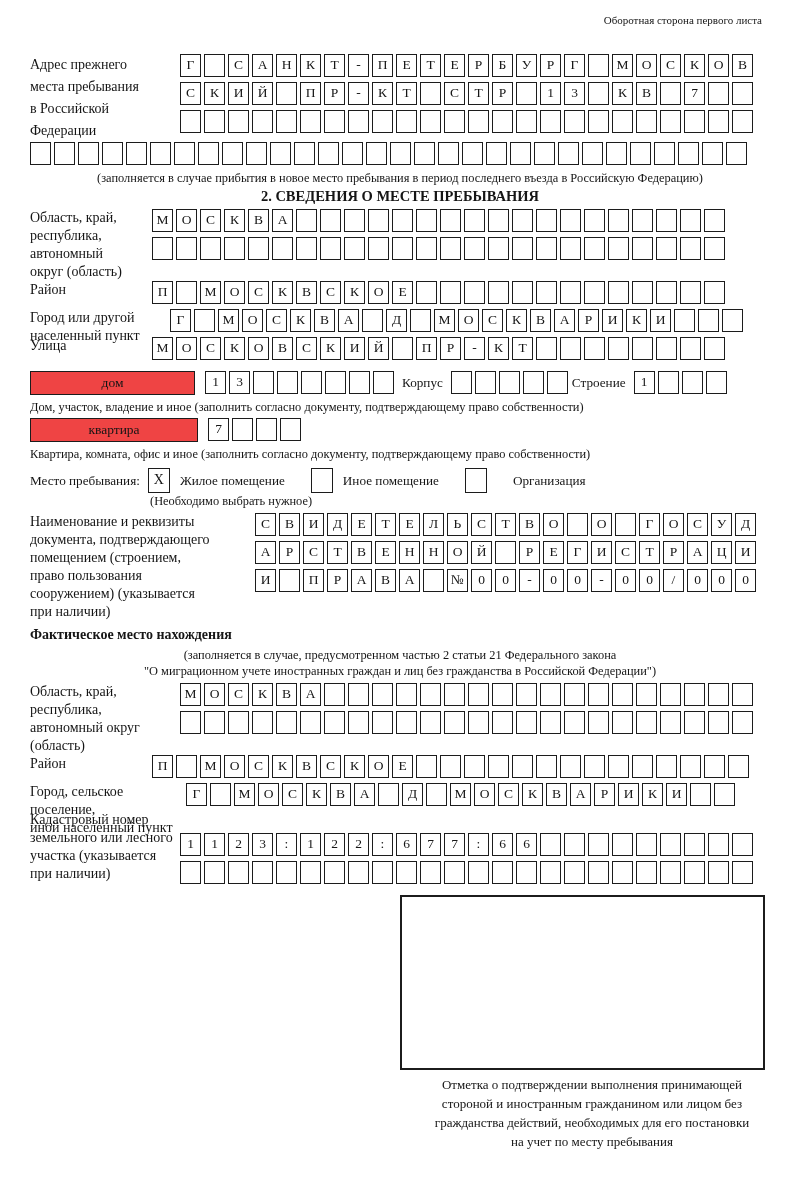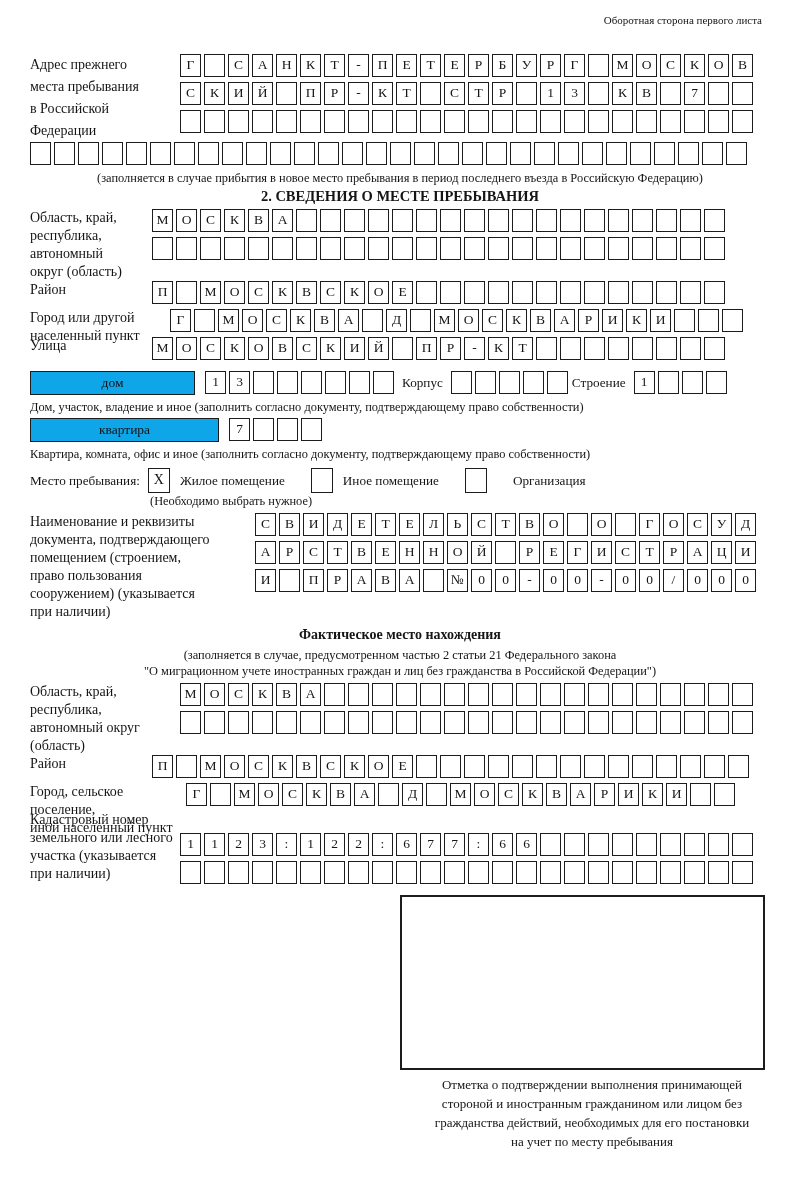--- a/index.html
+++ b/index.html
@@ -16,24 +16,24 @@
   .lbl-doc{width:225px}
   .gridcol{flex:none}
   .cellrow{display:flex;gap:3px;margin-bottom:5px}
   .cell{width:21px;height:23px;border:1.5px solid #1c1c1c;flex:none;text-align:center;font-size:13.5px;line-height:20px;background:#fff}
   .row-fixed{height:28px;overflow:visible}
   .indent18{margin-left:18px}
   .indent6{margin-left:6px}
   .note{font-size:12.4px;line-height:16px}
   .center{text-align:center}
   .sec-title{font-weight:bold;font-size:14.5px;text-align:center}
-  .fact-title{font-weight:bold;font-size:14px;text-align:center}
-  .box{border:1.5px solid #1c1c1c;height:24px;text-align:center;font-size:13.5px;line-height:21px;flex:none;background:#0ea5e9}
+  .fact-title{font-weight:bold;font-size:14px;}
+  .box{border:1.5px solid #1c1c1c;height:24px;text-align:center;font-size:13.5px;line-height:21px;flex:none;background:#ef4444}
   .box-dom{width:165px}
-  .box-kv{width:189px}
+  .box-kv{width:168px}
   .inline-lbl{font-size:13.2px;line-height:24px;flex:none}
   .mesto{display:flex;align-items:center;font-size:13.2px}
   .cb{width:22px;height:25px;border:1.5px solid #1c1c1c;flex:none;text-align:center;line-height:22px;font-size:14px;background:#fff}
   .mt2{margin-top:2px}.mt3{margin-top:3px}.mt4{margin-top:4px}
   .mt6{margin-top:6px}.mt28{margin-top:28px}
   .kad-rows{margin-top:22px}
   .stamp{margin-left:370px;margin-top:6px;width:365px;height:175px;border:2px solid #1c1c1c;background:#fff}
   .stamp-caption{margin-left:352px;margin-top:5px;width:420px;text-align:center;font-size:13px;line-height:19px}
   .mesto-note{margin-left:120px;width:350px;}
 </style>

